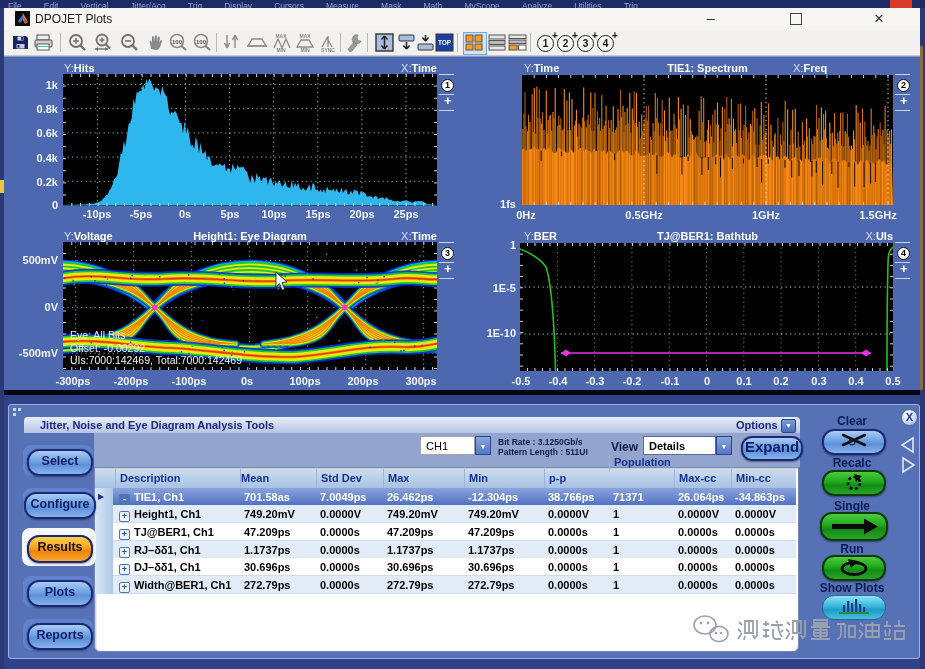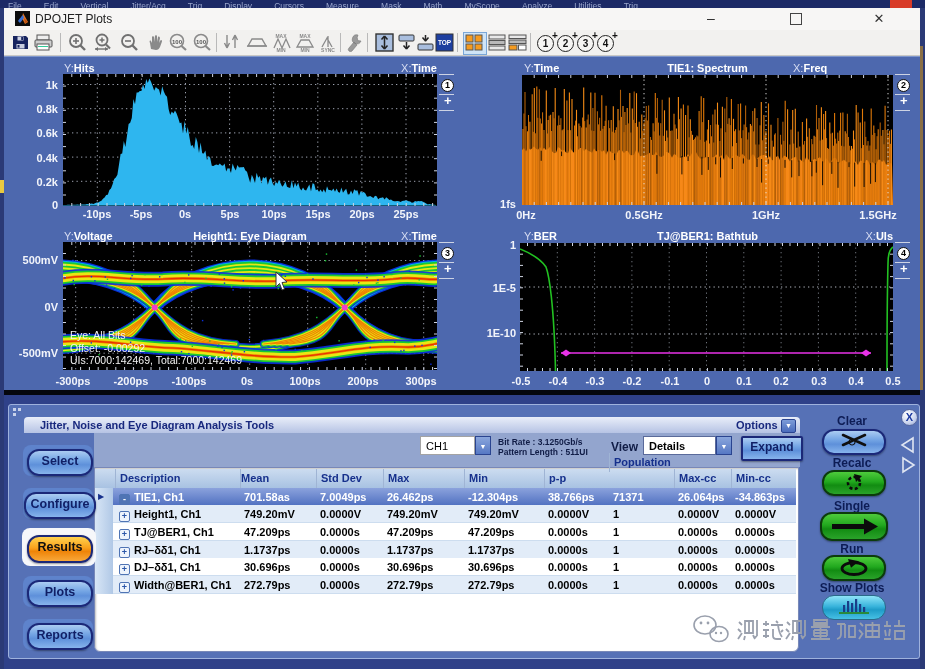--- a/index.html
+++ b/index.html
@@ -1304,21 +1304,21 @@
 <div class="abs b" style="left:736px;top:419px;font-size:11px;color:#18287e">Options</div>
 <div class="abs" style="left:781px;top:419px;width:13px;height:12px;background:linear-gradient(180deg,#7d9cd8,#4a6cbc);border:1px solid #2a4490;border-radius:2px;color:#fff;font-size:7px;text-align:center;line-height:12px">▼</div>
 
 <div class="abs" style="left:94px;top:433px;width:706px;height:34px;background:#93a5ce"></div>
 <div class="abs" style="left:420px;top:436px;width:55px;height:19px;background:#fff;border:1px solid #a3a3a3;font-size:11px;padding:3px 0 0 5px;box-sizing:border-box;color:#000">CH1</div>
 <div class="abs" style="left:475px;top:436px;width:16px;height:19px;background:linear-gradient(180deg,#8aa6dc,#5678c4);border:1px solid #2a4490;color:#fff;font-size:7px;text-align:center;line-height:19px;box-sizing:border-box">▼</div>
 <div class="abs b" style="left:498px;top:437px;font-size:8.5px;color:#101c46;line-height:10px">Bit Rate : 3.1250Gb/s<br>Pattern Length : 511UI</div>
 <div class="abs b" style="left:611px;top:440px;font-size:12px;color:#101c46">View</div>
 <div class="abs" style="left:643px;top:436px;width:73px;height:19px;background:#fff;border:1px solid #5a6a9a;font-size:11px;font-weight:bold;padding:3px 0 0 5px;box-sizing:border-box;color:#000">Details</div>
 <div class="abs" style="left:716px;top:436px;width:16px;height:19px;background:linear-gradient(180deg,#8aa6dc,#5678c4);border:1px solid #2a4490;color:#fff;font-size:7px;text-align:center;line-height:19px;box-sizing:border-box">▼</div>
-<div class="tbtn" style="left:741px;top:436px;width:58px;height:21px;font-size:12px;line-height:18px;border-radius:2px">Expand</div>
+<div class="tbtn" style="left:741px;top:436px;width:58px;height:21px;font-size:15px;line-height:18px;border-radius:11px">Expand</div>
 
 <div class="abs" style="left:94px;top:467px;width:703px;height:183px;background:#fff;border:1px solid #7888b8;border-radius:0 0 6px 6px;box-shadow:inset 1px 1px 2px rgba(0,0,0,.25)"></div>
 <div class="abs" style="left:95px;top:469px;width:701px;height:19px;background:linear-gradient(180deg,#ccdcf0,#a8c2e2)"></div>
     <div class="abs" style="left:95px;top:488px;width:18px;height:106px;background:linear-gradient(90deg,#d8e6f6,#b0c8e6);border-right:1px solid #9fb4d4"></div>
     <div class="hcell" style="left:115px;top:469px;width:125px;height:19px;padding-left:4px">Description</div>
     <div class="hcell" style="left:240px;top:469px;width:76px;height:19px;padding-left:0">Mean</div>
     <div class="hcell" style="left:316px;top:469px;width:67px;height:19px;padding-left:4px">Std Dev</div>
     <div class="hcell" style="left:383px;top:469px;width:81px;height:19px;padding-left:4px">Max</div>
     <div class="hcell" style="left:464px;top:469px;width:80px;height:19px;padding-left:4px">Min</div>
     <div class="hcell" style="left:544px;top:469px;width:65px;height:19px;padding-left:4px">p-p</div>

